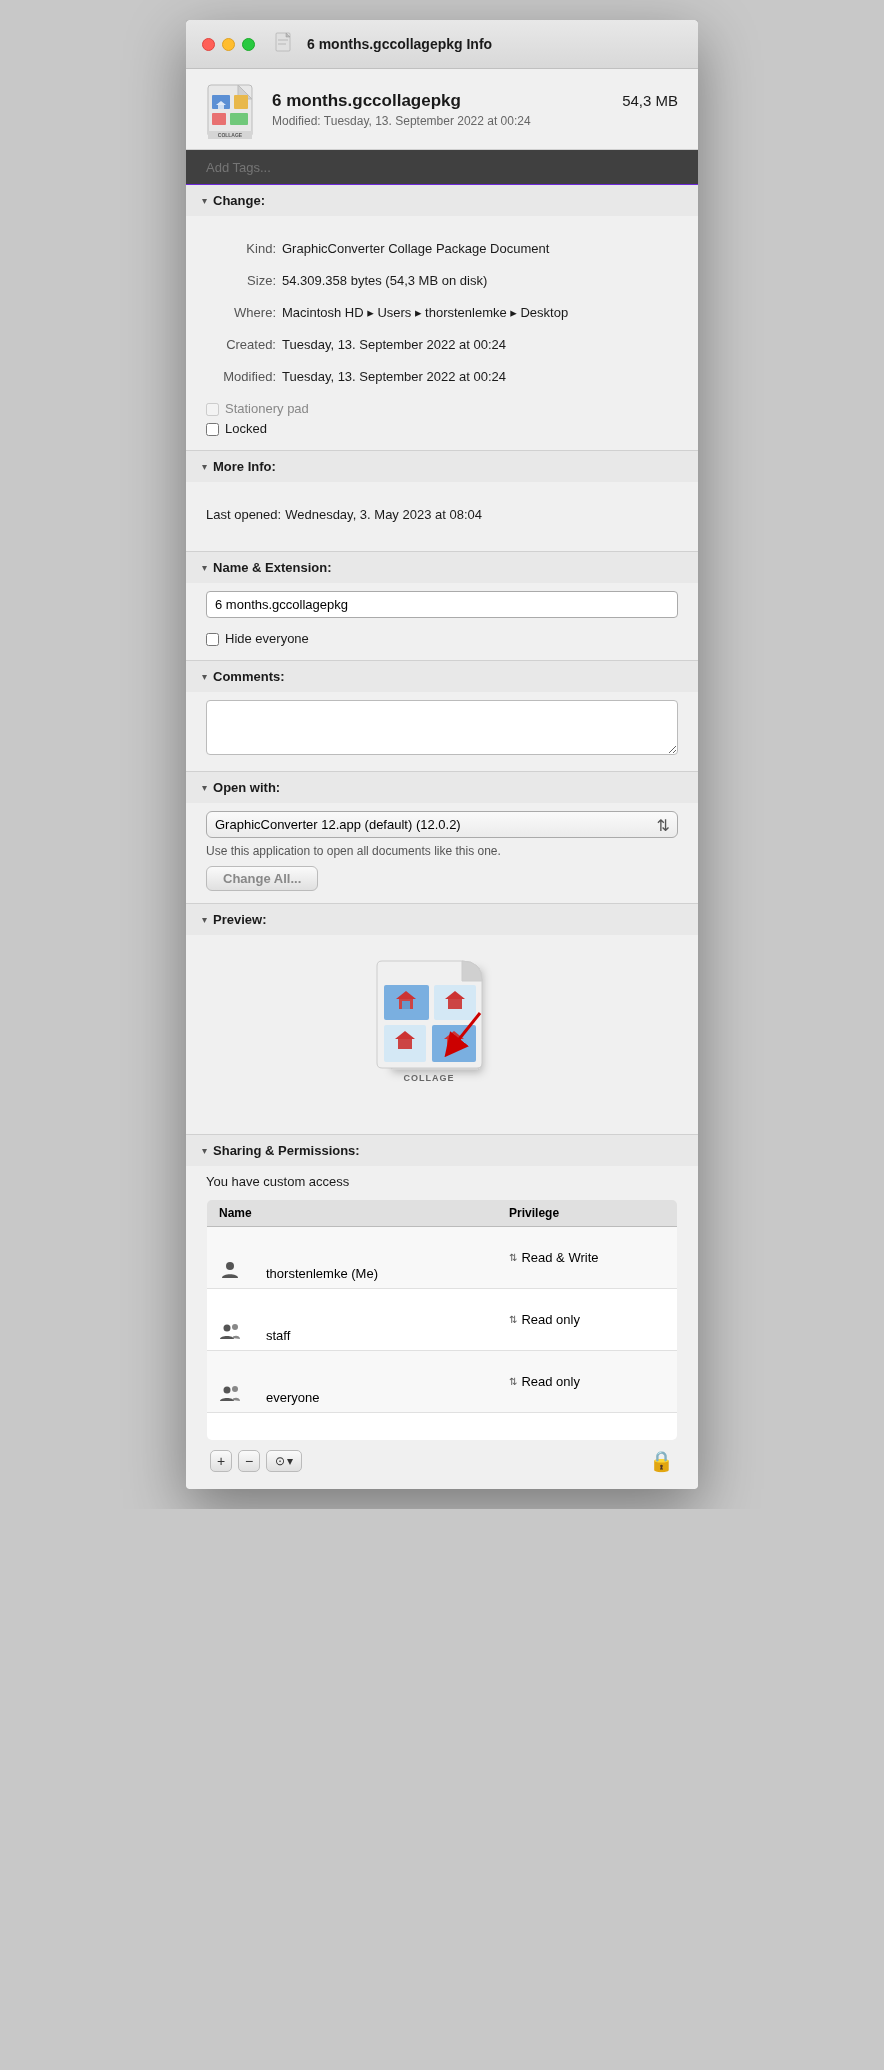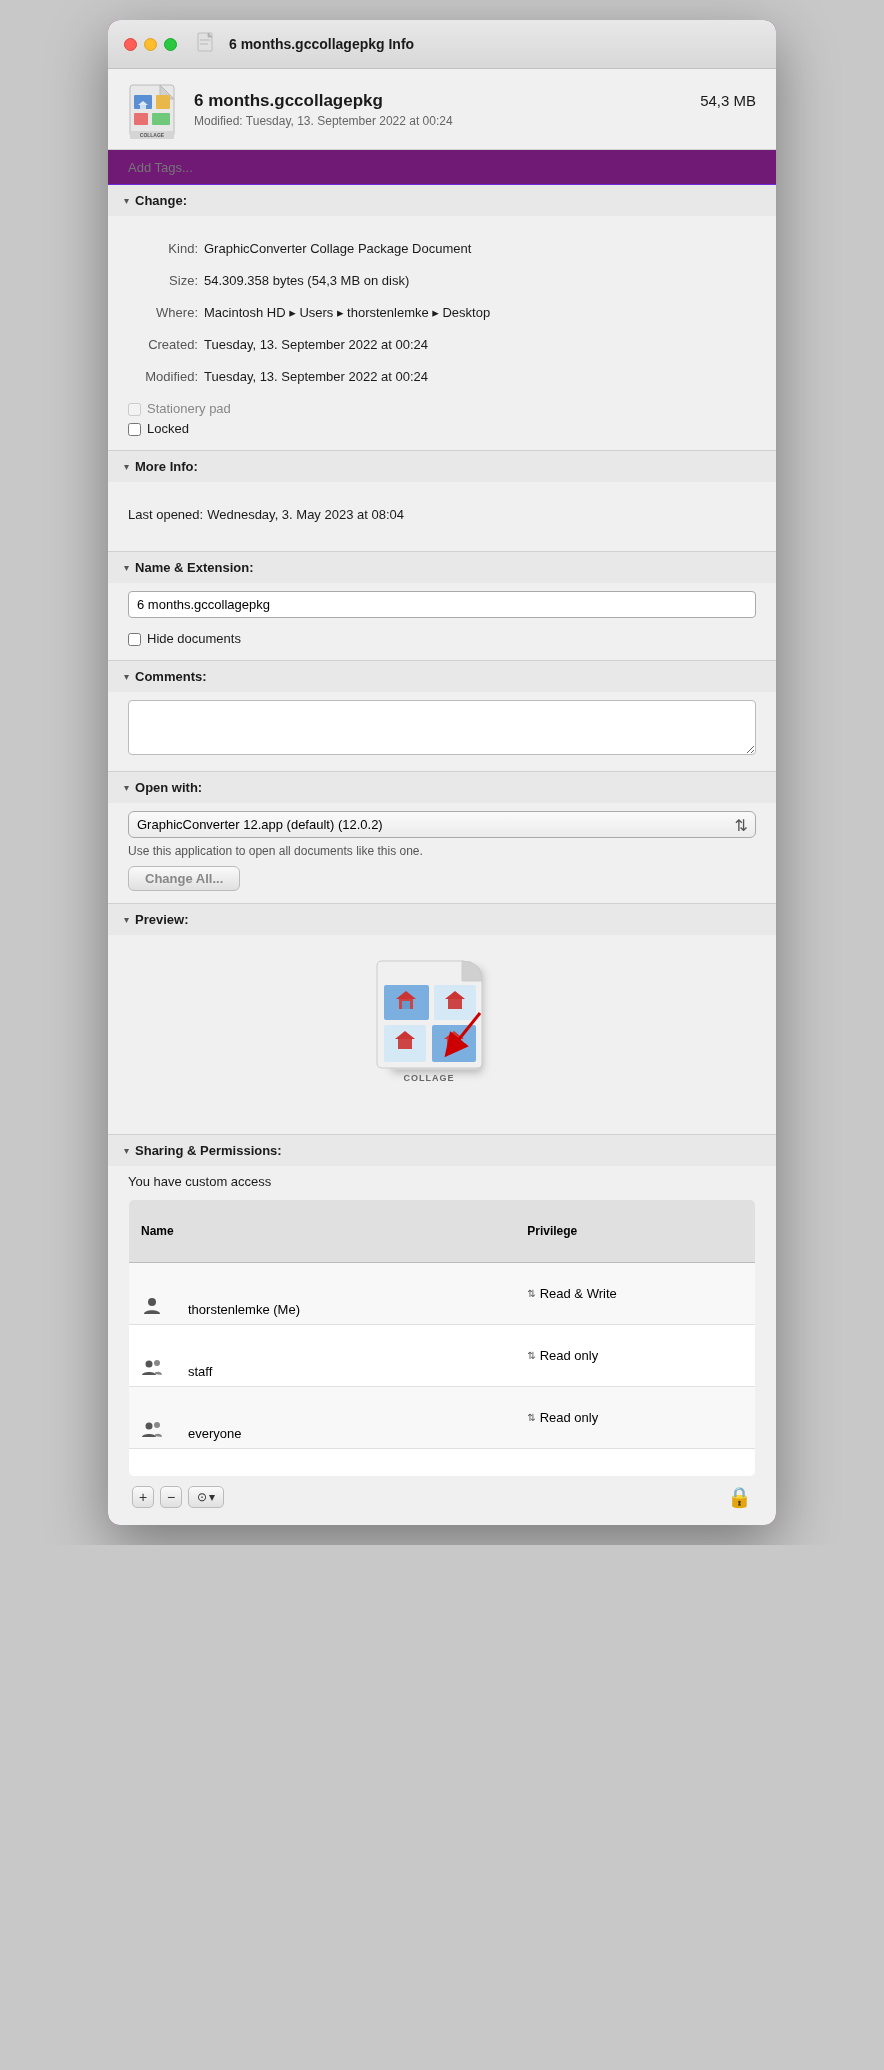--- a/index.html
+++ b/index.html
@@ -5,23 +5,23 @@
     * { box-sizing: border-box; margin: 0; padding: 0; }
     body {
       background: #c8c8c8;
       display: flex;
       justify-content: center;
       align-items: flex-start;
       padding: 20px;
       font-family: -apple-system, BlinkMacSystemFont, 'SF Pro Text', 'Helvetica Neue', Arial, sans-serif;
     }
     .window {
-      width: 668px;
-      background: #701a75;
-      border-radius: 12px;
+      width: 512px;
+      background: #404040;
+      border-radius: 3px;
       box-shadow: 0 20px 60px rgba(0,0,0,0.4);
       overflow: hidden;
     }
     .title-bar {
       background: linear-gradient(to bottom, #e8e8e8, #d8d8d8);
       padding: 12px 16px;
       display: flex;
       align-items: center;
       gap: 10px;
       border-bottom: 1px solid #c0c0c0;
@@ -218,21 +218,21 @@
     .permissions-table {
       width: 100%;
       border-collapse: collapse;
       border: 1px solid #bbb;
       border-radius: 6px;
       overflow: hidden;
       font-size: 13px;
     }
     .permissions-table th {
       background: #e0e0e0;
-      padding: 24px 12px;
+      padding: 6px 12px;
       text-align: left;
       font-weight: 600;
       border-bottom: 1px solid #bbb;
       font-size: 12px;
     }
     .permissions-table td {
       padding: 7px 12px;
       border-bottom: 1px solid #e0e0e0;
       vertical-align: middle;
     }
@@ -425,21 +425,21 @@
 
     <div class="section">
       <div class="section-header">
         <span class="section-arrow">▾</span>
         <span class="section-title">Name &amp; Extension:</span>
       </div>
       <div class="section-body">
         <input type="text" class="name-input" value="6 months.gccollagepkg" style="">
         <div class="checkbox-row">
           <input type="checkbox" id="hideext" style="">
-          <label for="hideext" class="checkbox-label enabled">Hide documents</label>
+          <label for="hideext" class="checkbox-label enabled">Hide everyone</label>
         </div>
       </div>
     </div>
 
     <div class="section">
       <div class="section-header">
         <span class="section-arrow">▾</span>
         <span class="section-title">Comments:</span>
       </div>
       <div class="section-body">

